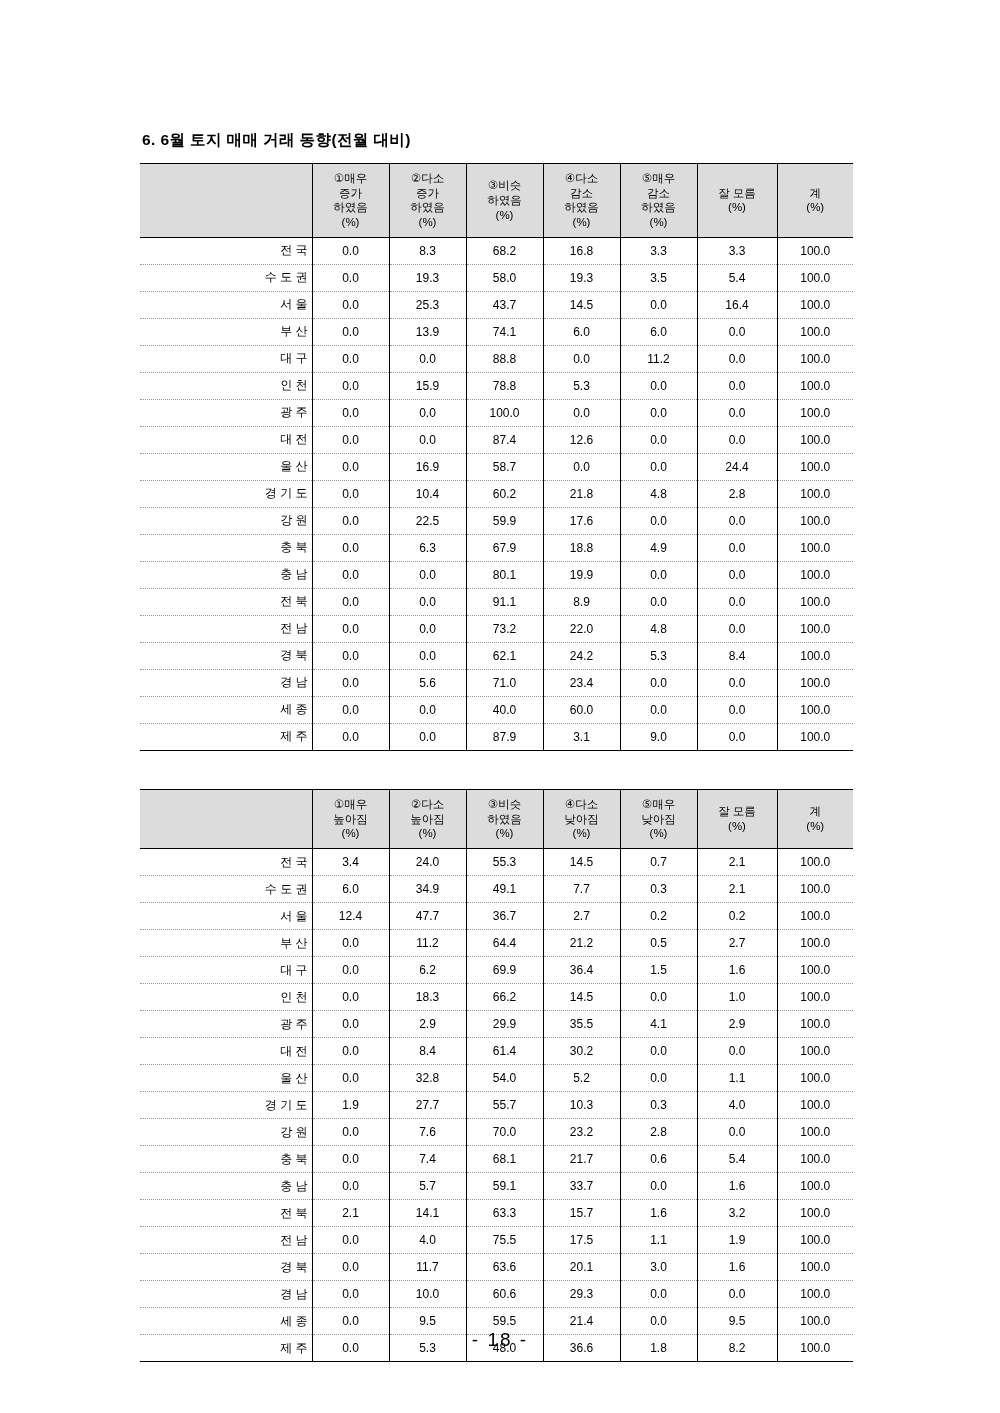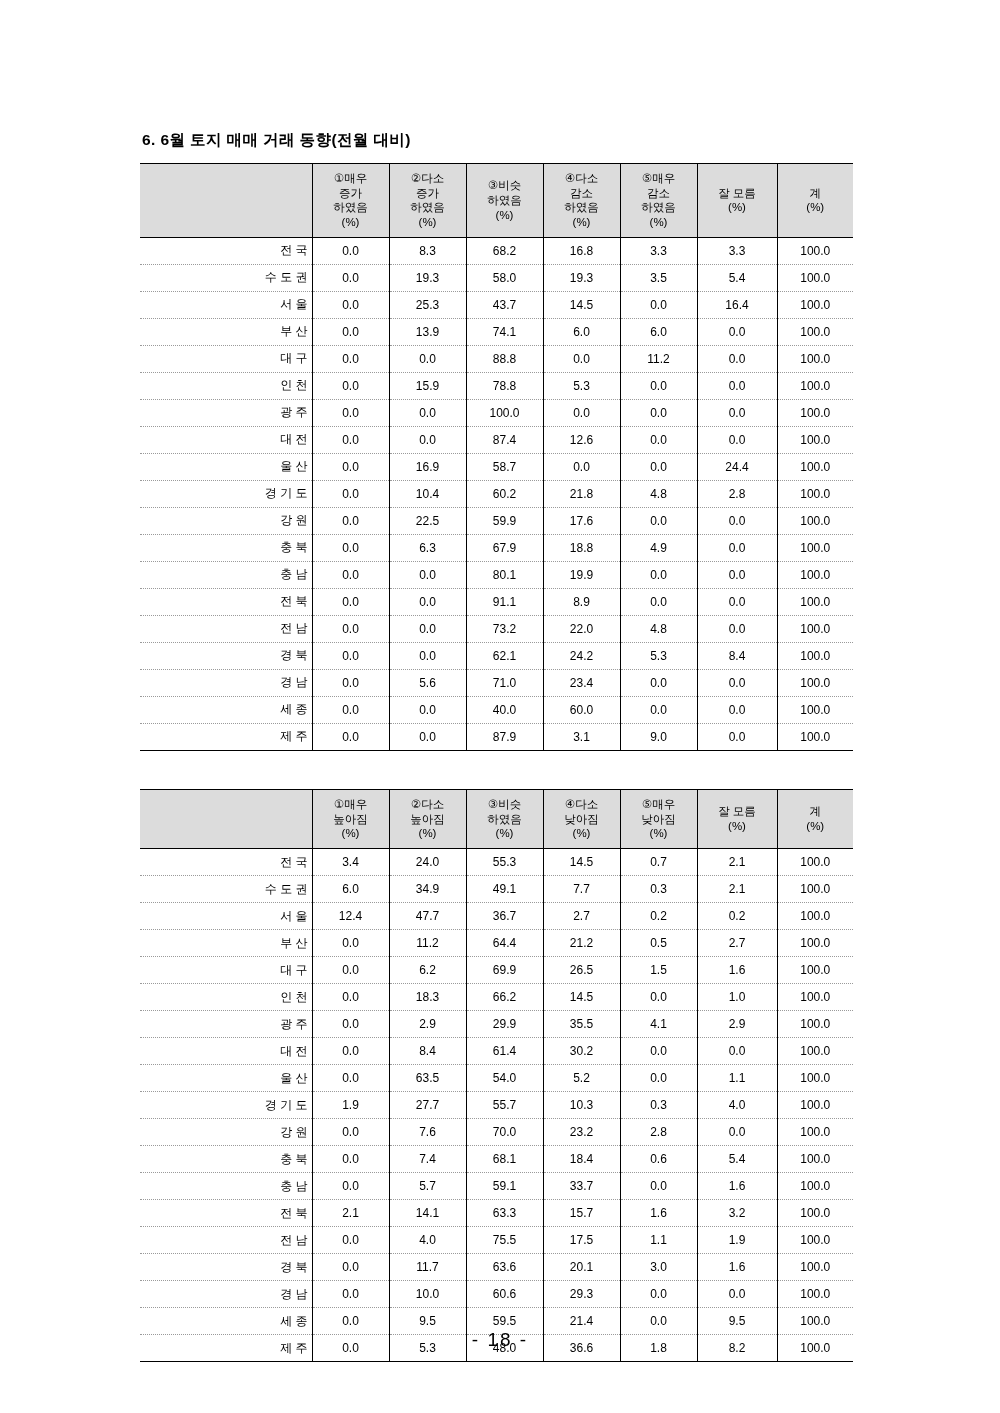--- a/index.html
+++ b/index.html
@@ -417,21 +417,21 @@
           <td>21.2</td>
           <td>0.5</td>
           <td>2.7</td>
           <td class="lastcol">100.0</td>
         </tr>
         <tr>
           <td class="rowlabel">대   구</td>
           <td>0.0</td>
           <td>6.2</td>
           <td>69.9</td>
-          <td>26.5</td>
+          <td>36.4</td>
           <td>1.5</td>
           <td>1.6</td>
           <td class="lastcol">100.0</td>
         </tr>
         <tr>
           <td class="rowlabel">인   천</td>
           <td>0.0</td>
           <td>18.3</td>
           <td>66.2</td>
           <td>14.5</td>
@@ -455,21 +455,21 @@
           <td>8.4</td>
           <td>61.4</td>
           <td>30.2</td>
           <td>0.0</td>
           <td>0.0</td>
           <td class="lastcol">100.0</td>
         </tr>
         <tr>
           <td class="rowlabel">울   산</td>
           <td>0.0</td>
-          <td>63.5</td>
+          <td>32.8</td>
           <td>54.0</td>
           <td>5.2</td>
           <td>0.0</td>
           <td>1.1</td>
           <td class="lastcol">100.0</td>
         </tr>
         <tr>
           <td class="rowlabel">경 기 도</td>
           <td>1.9</td>
           <td>27.7</td>
@@ -487,21 +487,21 @@
           <td>23.2</td>
           <td>2.8</td>
           <td>0.0</td>
           <td class="lastcol">100.0</td>
         </tr>
         <tr>
           <td class="rowlabel">충   북</td>
           <td>0.0</td>
           <td>7.4</td>
           <td>68.1</td>
-          <td>18.4</td>
+          <td>21.7</td>
           <td>0.6</td>
           <td>5.4</td>
           <td class="lastcol">100.0</td>
         </tr>
         <tr>
           <td class="rowlabel">충   남</td>
           <td>0.0</td>
           <td>5.7</td>
           <td>59.1</td>
           <td>33.7</td>

